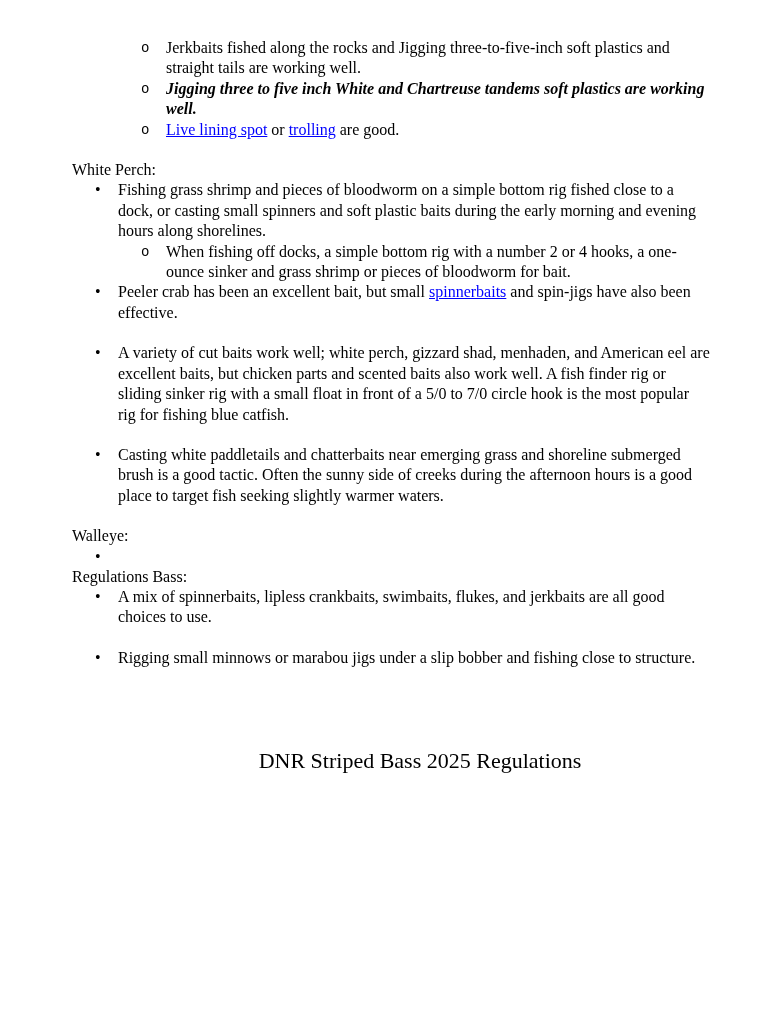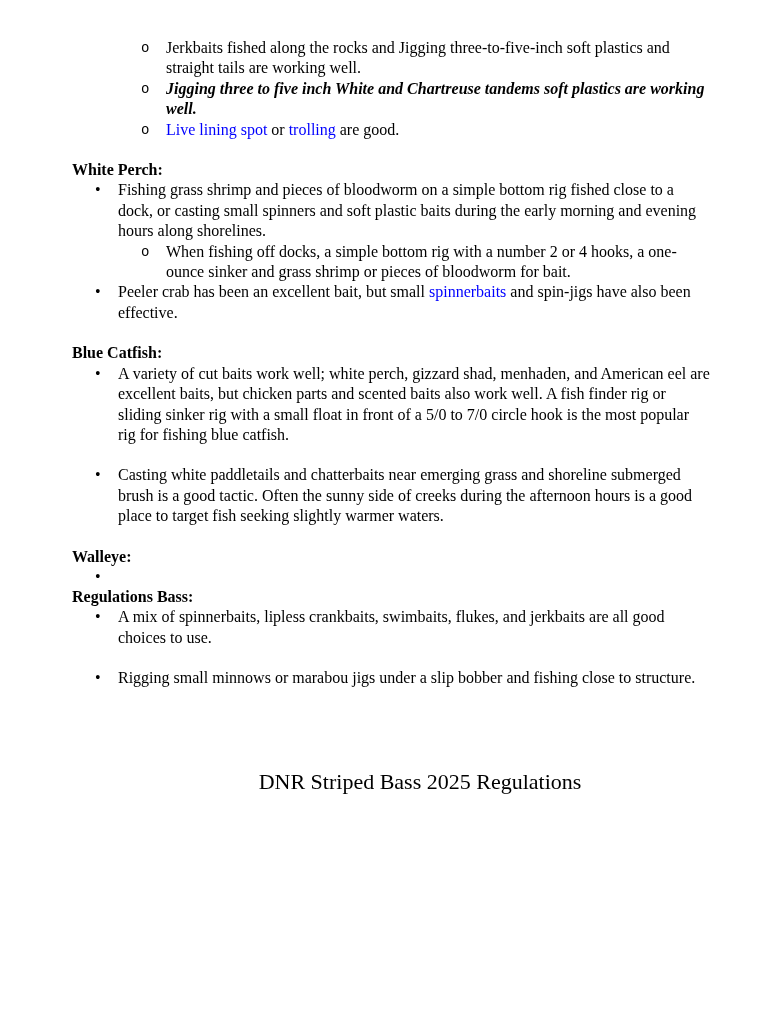--- a/index.html
+++ b/index.html
@@ -17,25 +17,26 @@
   }
   .content {
     padding: 38px 57px 0 72px; 
   }
   
   .li1 { position: relative; padding-left: 46px; }   
   .li1 > .m1 { position: absolute; left: 23px; top: 0; }  
   .li2 { position: relative; padding-left: 94px; }   
   .li2 > .m2 { position: absolute; left: 69px; top: 0; font-family: "Liberation Mono", monospace; font-size: 14px; } 
   .section { margin-top: 20px; }
-  .heading { font-weight: bold; }
+  .heading { font-weight: normal; }
   .it { }
   .bit { font-style: italic; font-weight: bold; }
   a.doclink {
     color: #0000FF;
+    text-decoration: underline;
     cursor: pointer;
   }
   .doc-title {
     margin-top: 80px;
     padding-left: 58px;       
     text-align: center;
     font-size: 22px;
     line-height: 25px;
   }
   .footer-link {
@@ -75,21 +76,20 @@
         <span class="m2">o</span>
         <span>When fishing off docks, a simple bottom rig with a number 2 or 4 hooks, a one-ounce sinker and grass shrimp or pieces of bloodworm for bait.</span>
       </div>
       <div class="li1">
         <span class="m1">•</span>
         <span><span>Peeler crab has been an excellent bait, but small </span><a class="doclink">spinnerbaits</a><span> and spin-jigs have also been effective.</span></span>
       </div>
     </div>
 
     <div class="section">
-      <div class="heading">Blue Catfish:</div>
       <div class="li1">
         <span class="m1">•</span>
         <span><span>A variety of cut baits work well; white perch, gizzard shad, menhaden, and American eel are excellent baits, but chicken parts and scented baits also work well. </span><span class="it">A fish finder rig or sliding sinker rig with a small float in front of a 5/0 to 7/0 circle hook is the most popular rig for fishing blue catfish.</span></span>
       </div>
     </div>
 
     <div class="section">
       <div class="li1">
         <span class="m1">•</span>
         <span><span>Casting white paddletails and chatterbaits near emerging grass and shoreline submerged brush is a good tactic. </span><span class="it">Often the sunny side of creeks during the afternoon hours is a good place to target fish seeking slightly warmer waters.</span></span>

